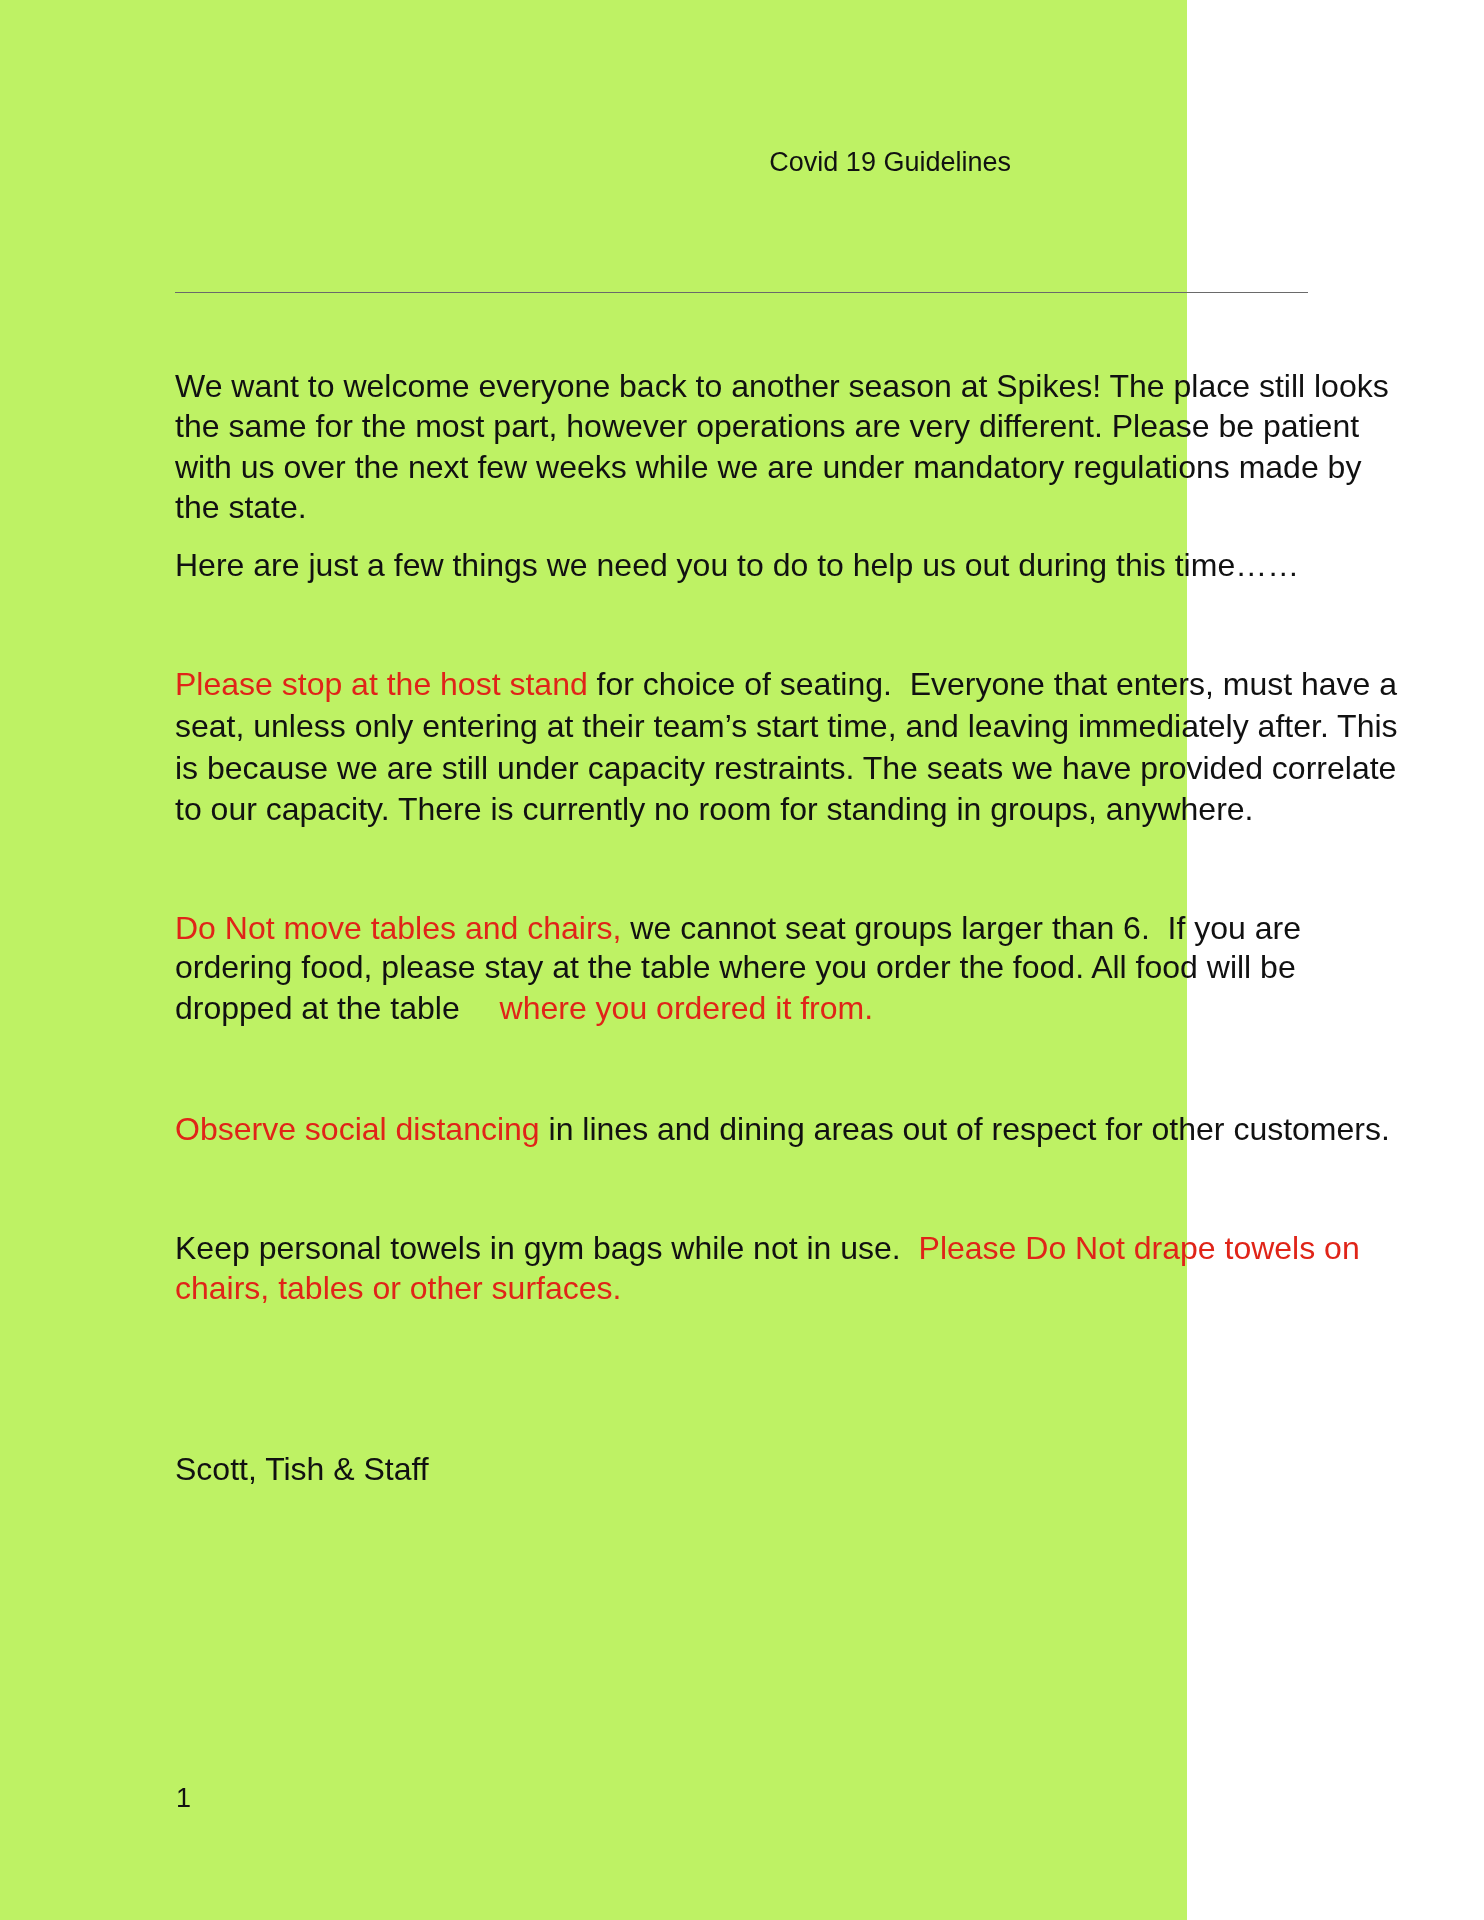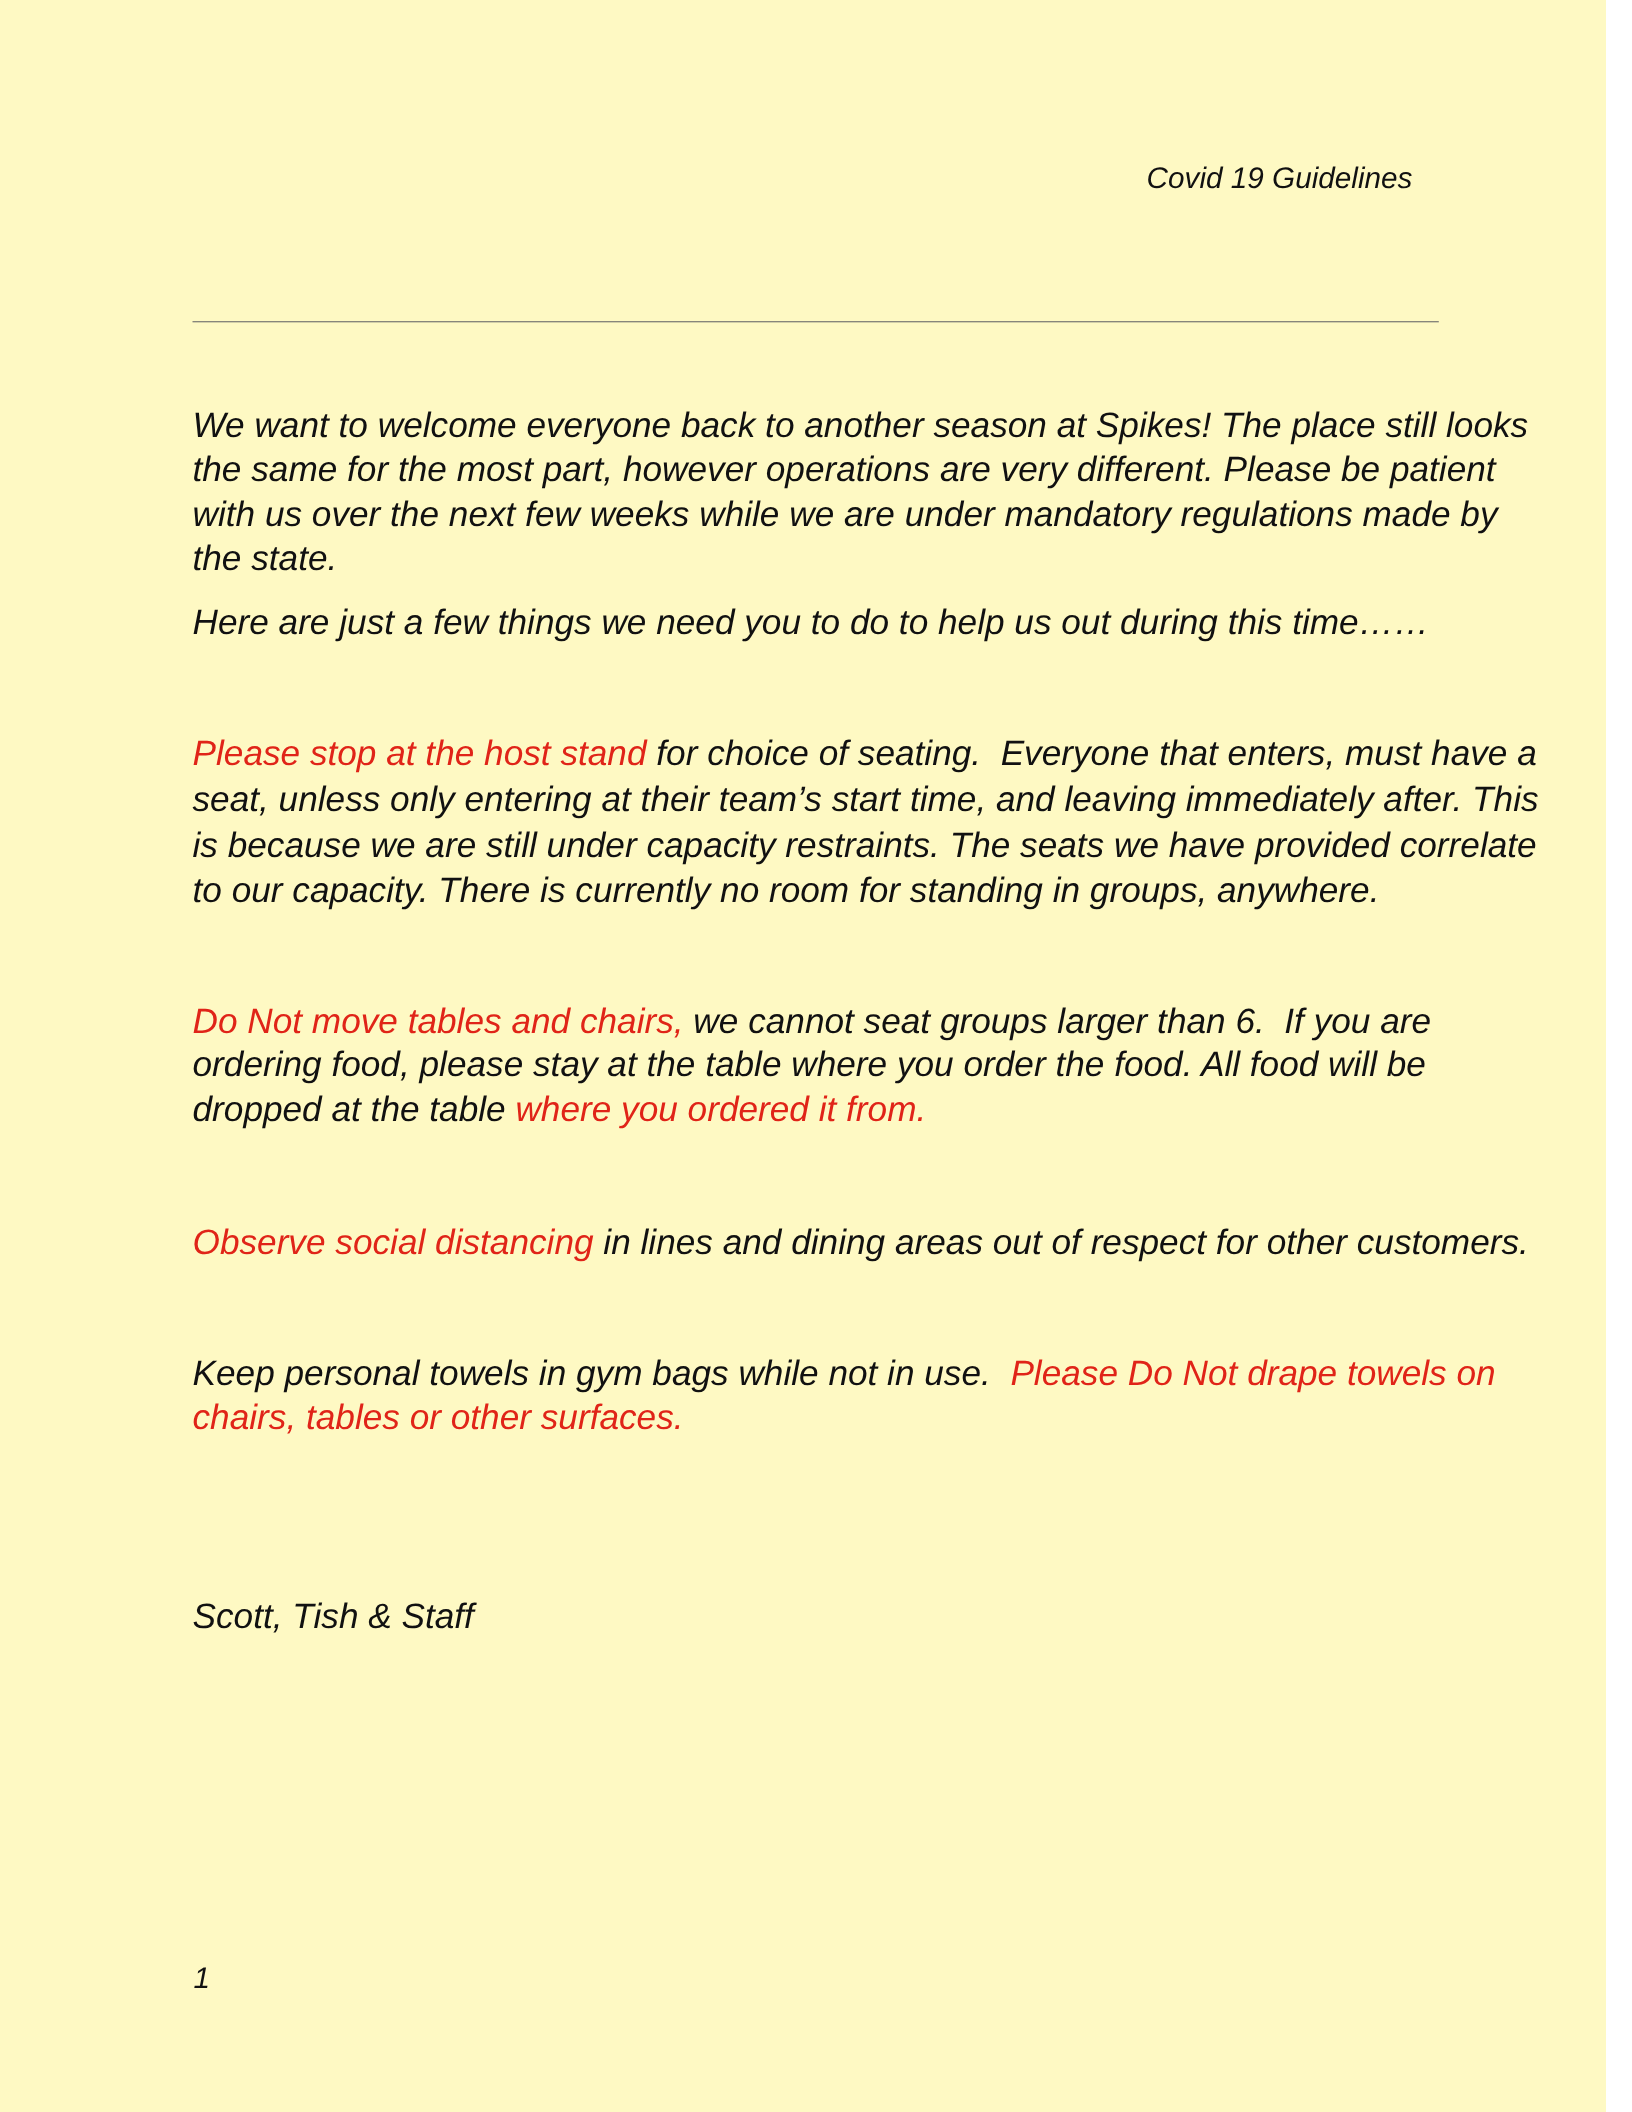--- a/index.html
+++ b/index.html
@@ -1,18 +1,18 @@
 <!DOCTYPE html>
 <html><head>
 <meta charset="utf-8">
 <style>
   html, body { margin: 0; padding: 0; background: #ffffff; }
   body { width: 1484px; height: 1920px; position: relative; overflow: hidden;
          font-family: "Liberation Sans", "DejaVu Sans", sans-serif; color: #111111; }
-  .page { position: absolute; left: 0; top: 0; width: 1460px; height: 1920px; background: #fef9c3; font-style: italic; }
+  .page { position: absolute; left: 0; top: 0; width: 1187px; height: 1920px; background: #bef264; }
   .subtitle { position: absolute; right: 176px; top: 146px; font-size: 27px; line-height: 32px; color: #111; white-space: nowrap; }
   .title { position: absolute; left: 175px; top: 199px; font-size: 41px; line-height: 48px; font-weight: bold; color: #444444; white-space: nowrap; letter-spacing: -0.2px; }
   .rule { position: absolute; left: 175px; width: 1133px; top: 292px; height: 0; border-top: 1.5px solid #6a6a6a; }
   .line { position: absolute; left: 175px; font-size: 32px; line-height: 32px; white-space: nowrap; color: #111; }
   .red { color: #e02418; }
   .pagenum { position: absolute; left: 176px; top: 1782px; font-size: 27px; line-height: 32px; color: #111; }
 </style>
 </head>
 <body>
 
@@ -32,21 +32,21 @@
   <div>
     <div class="line" style="top:668px"><span class="red" style="white-space: pre;">Please stop at the host stand</span><span style="white-space: pre;"> for choice of seating.  Everyone that enters, must have a</span></div>
     <div class="line" style="top:710px">seat, unless only entering at their team’s start time, and leaving immediately after.  This</div>
     <div class="line" style="top:752px">is because we are still under capacity restraints.  The seats we have provided correlate</div>
     <div class="line" style="top:793px">to our capacity.  There is currently no room for standing in groups, anywhere.</div>
   </div>
 
   <div>
     <div class="line" style="top:912px"><span class="red" style="white-space: pre;">Do Not move tables and chairs,</span><span style="white-space: pre;"> we cannot seat groups larger than 6.  If you are</span></div>
     <div class="line" style="top:951px">ordering food, please stay at the table where you order the food.  All food will be</div>
-    <div class="line" style="top:992px"><span style="white-space: pre;">dropped at the table </span><span class="red" style="white-space: pre;">where you ordered it from.</span></div>
+    <div class="line" style="top:992px"><span style="white-space: pre;">dropped at the table </span><span class="red" style="white-space: pre; margin-left: 31px;">where you ordered it from.</span></div>
   </div>
 
   <div class="line" style="top:1113px"><span class="red" style="white-space: pre;">Observe social distancing</span><span style="white-space: pre;"> in lines and dining areas out of respect for other customers.</span></div>
 
   <div>
     <div class="line" style="top:1232px"><span style="white-space:pre">Keep personal towels in gym bags while not in use.  </span><span class="red" style="white-space: pre;">Please Do Not drape towels on</span></div>
     <div class="line red" style="top:1272px">chairs, tables or other surfaces.</div>
   </div>
 
   <div class="line" style="top:1453px">Scott, Tish &amp; Staff</div>

